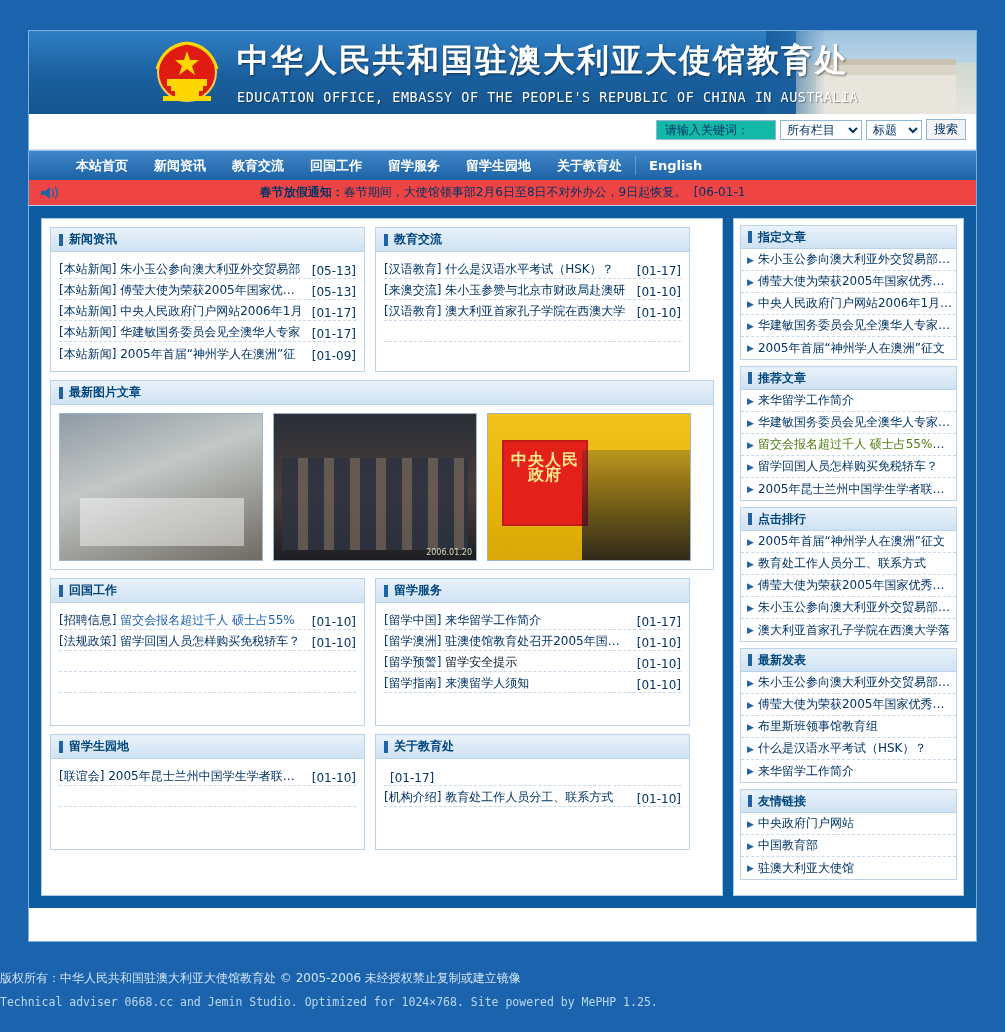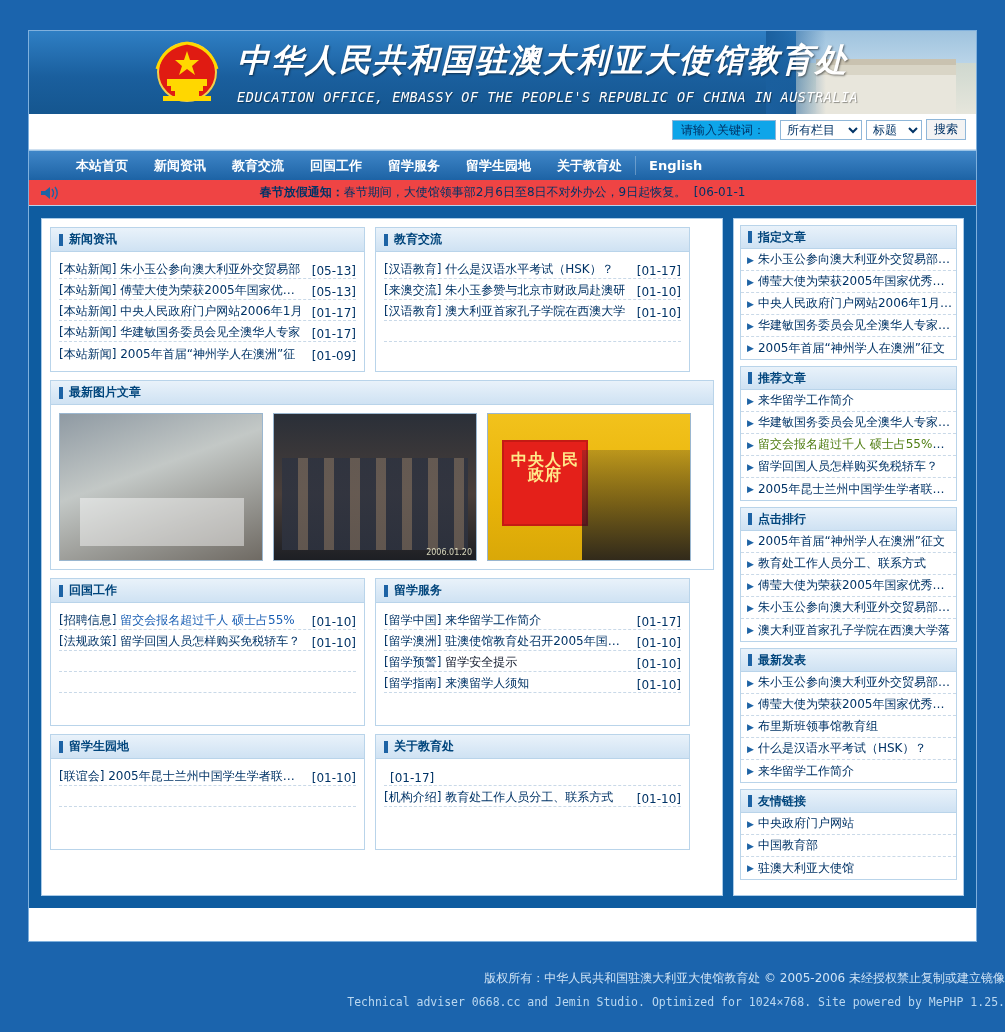--- a/index.html
+++ b/index.html
@@ -41,21 +41,21 @@
   .banner .photo:before{
     content:""; position:absolute; left:-30px; top:0; width:60px; height:83px;
     background:linear-gradient(to right,rgba(26,95,158,1),rgba(26,95,158,0));
     z-index:3;
   }
   .emblem {
     position:absolute; left:120px; top:10px; width:76px; height:66px;
     z-index:4;
   }
   .banner-title {
-    position:absolute; left:208px; top:8px; z-index:4; color:#fff;font-style:italic;
+    position:absolute; left:208px; top:8px; z-index:4; color:#fff;
   }
   .banner-title .cn {
     font-family:"DejaVu Serif","Liberation Serif",serif;
     font-size:32px; font-weight:bold; letter-spacing:2px;
     text-shadow:1px 1px 2px rgba(0,0,0,.5);
     white-space:nowrap;
   }
   .banner-title .en {
     font-family:"DejaVu Sans Mono","Liberation Mono",monospace;
     font-size:13.5px; letter-spacing:.5px; margin-top:6px; white-space:nowrap;
@@ -66,22 +66,22 @@
   .searchbar {
     height:36px; background:#ffffff; position:relative;
     border-bottom:1px solid #cfe0f0;
   }
   .searchbar .inner {
     position:absolute; right:10px; top:5px;
     display:flex; align-items:center; gap:4px;
   }
   .searchbar .lbl {
     font-size:12px; color:#003366; border:1px solid #8fb7d9;
-    background:#0ea5e9; height:20px; line-height:18px; padding:0 6px 0 8px;
-    width:104px;
+    background:#14b8a6; height:20px; line-height:18px; padding:0 6px 0 8px;
+    width:120px;
   }
   .sel {
     height:20px; font-size:12px; border:1px solid #8fb7d9; background:#fff;
     color:#003366; padding:0 2px; font-family:inherit;
   }
   .sel.w1{ width:82px; }
   .sel.w2{ width:56px; }
   .btn-search {
     height:21px; min-width:40px; font-size:12px;
     border:1px solid #8fb7d9; background:#f3f3f3; color:#003366;
@@ -197,22 +197,22 @@
     padding-left:6px; white-space:nowrap; overflow:hidden;
   }
   .rli:last-child { border-bottom:none; }
   .rli .arw { color:#1d63a5; margin-right:4px; font-size:9px; }
   .rli .t { overflow:hidden; text-overflow:ellipsis; }
   .rli a { color:#003366; text-decoration:none; }
   .rli a.hl { color:#4d7c0f; }
 
   
   .footer {
-    position:absolute; left:0; right:0; bottom:18px;
-    text-align:right; color:#cfe3f5; font-size:12px; line-height:24px;
+    position:absolute; left:0; right:7px; bottom:18px;
+    text-align:left; color:#cfe3f5; font-size:12px; line-height:24px;
   }
   .footer .l2 { font-family:"DejaVu Sans Mono","Liberation Mono",monospace; font-size:11.5px; color:#b9d7f0; }
   .sp { height:8px; }
 </style>
 </head>
 <body>
 
 <div class="page">
 
   <div class="frame">

